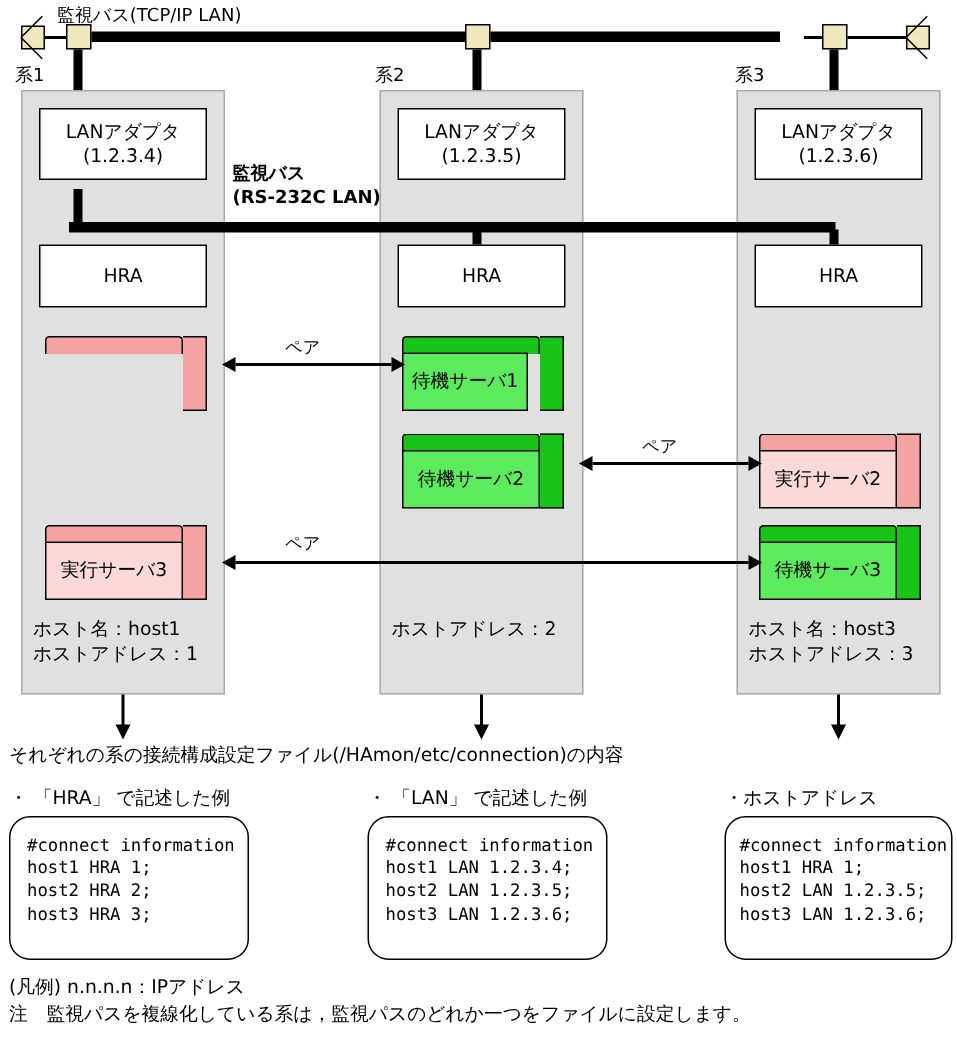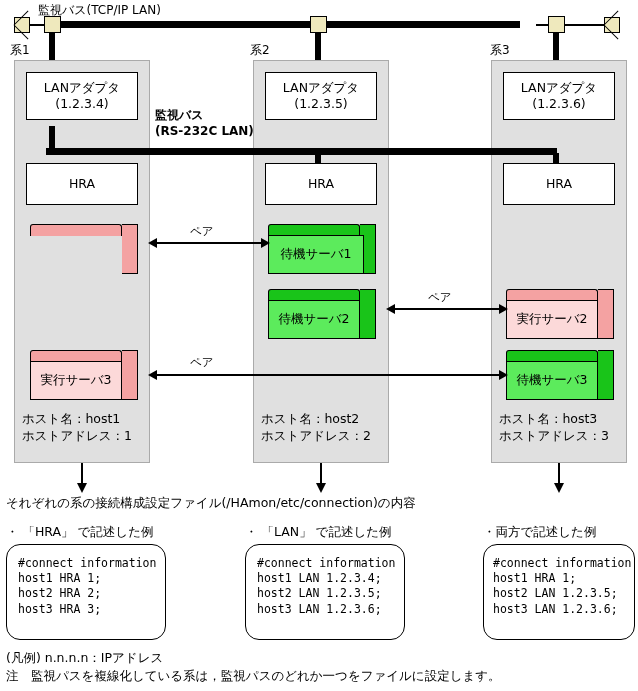--- a/index.html
+++ b/index.html
@@ -150,21 +150,21 @@
   <div class="top" style="left:0;top:0;width:92px;height:12px;border-radius:3px 3px 0 0;"></div>
   <div class="side" style="left:92px;top:0;width:16px;height:50px;"></div>
   <div class="face" style="left:0;top:11px;width:92px;height:39px;">
     <span>実行サーバ3</span>
   </div>
 </div>
 
 <div class="srv green" style="left:268px;top:224px;width:108px;height:50px;">
   <div class="top" style="left:0;top:0;width:92px;height:12px;border-radius:3px 3px 0 0;"></div>
   <div class="side" style="left:92px;top:0;width:16px;height:50px;"></div>
-  <div class="face" style="left:0;top:11px;width:96px;height:39px;">
+  <div class="face" style="left:0;top:11px;width:84px;height:39px;">
     <span>待機サーバ1</span>
   </div>
 </div>
 
 <div class="srv green" style="left:268px;top:289px;width:108px;height:50px;">
   <div class="top" style="left:0;top:0;width:92px;height:12px;border-radius:3px 3px 0 0;"></div>
   <div class="side" style="left:92px;top:0;width:16px;height:50px;"></div>
   <div class="face" style="left:0;top:11px;width:92px;height:39px;">
     <span>待機サーバ2</span>
   </div>
@@ -199,21 +199,20 @@
 <div class="pair-label" style="left:190px;top:355px;">ペア</div>
 <div class="arrow-line" style="left:157px;top:374px;width:342px;"></div>
 <div class="ahead left" style="left:148px;top:370px;"></div>
 <div class="ahead right" style="left:499px;top:370px;"></div>
 
 <div class="hostinfo" style="left:22px;top:411px;">
   <div>ホスト名：host1</div>
   <div>ホストアドレス：1</div>
 </div>
 <div class="hostinfo" style="left:261px;top:411px;">
-  <div>ホスト名：host2</div>
   <div>ホストアドレス：2</div>
 </div>
 <div class="hostinfo" style="left:499px;top:411px;">
   <div>ホスト名：host3</div>
   <div>ホストアドレス：3</div>
 </div>
 
 <div class="arrow-v" style="left:81px;top:463px;height:22px;"></div>
 <div class="ahead down" style="left:77px;top:483px;"></div>
 
@@ -232,21 +231,21 @@
 host2 HRA 2;
 host3 HRA 3;</div>
 
 <div class="bullet" style="left:245px;top:524px;">・ 「LAN」 で記述した例</div>
 <div class="cfgbox" style="left:245px;top:544px;width:160px;height:96px;"></div>
 <div class="cfgtext" style="left:257px;top:556px;">#connect information
 host1 LAN 1.2.3.4;
 host2 LAN 1.2.3.5;
 host3 LAN 1.2.3.6;</div>
 
-<div class="bullet" style="left:483px;top:524px;">・両方で記述した例</div>
+<div class="bullet" style="left:483px;top:524px;">・ホストアドレス</div>
 <div class="cfgbox" style="left:483px;top:544px;width:152px;height:96px;"></div>
 <div class="cfgtext" style="left:493px;top:556px;">#connect information
 host1 HRA 1;
 host2 LAN 1.2.3.5;
 host3 LAN 1.2.3.6;</div>
 
 <div class="foot" style="left:6px;top:650px;">(凡例) n.n.n.n：IPアドレス</div>
 <div class="foot" style="left:6px;top:668px;">注　監視パスを複線化している系は，監視パスのどれか一つをファイルに設定します。</div>
 
 </body></html>

